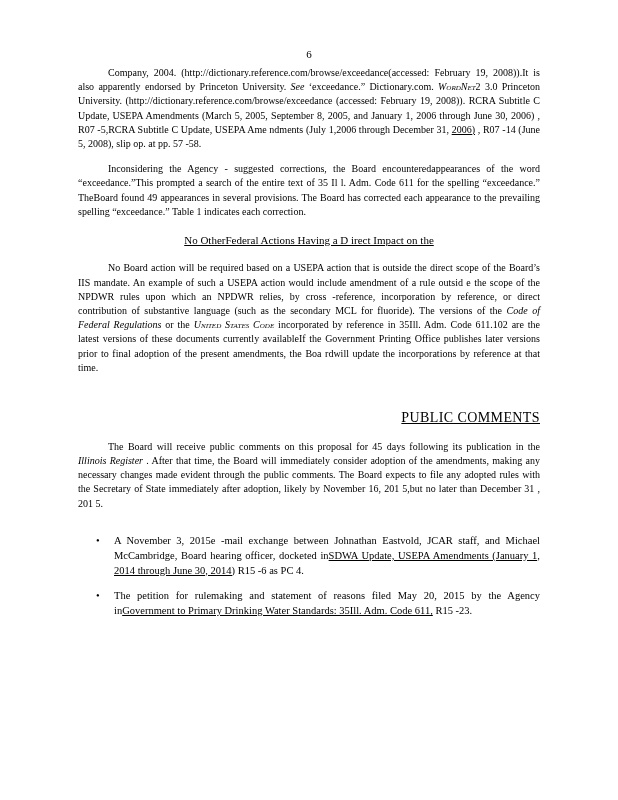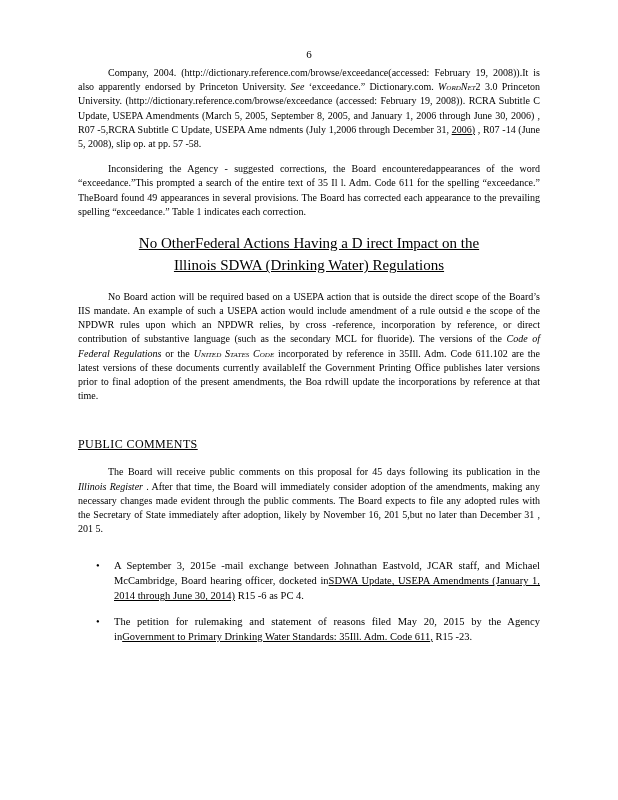--- a/index.html
+++ b/index.html
@@ -42,31 +42,31 @@
   .para-indent {
     text-indent: 30px;
   }
   .u { text-decoration: underline; }
   .i { font-style: italic; }
   .sc {
     font-variant: small-caps;
   }
   .heading-block {
     text-align: center;
-    font-size: 15px;
+    font-size: 11px;
     line-height: 1.5;
     margin: 13px 0 13px 0;
   }
   .heading-line {
     display: block;
     text-decoration: underline;
   }
   .section-head {
-    text-align: left;
-    font-size: 12px;
+    text-align: right;
+    font-size: 14px;
     margin: 16px 0 12px 0;
     letter-spacing: 0.4px;
   }
   .section-head span {
     text-decoration: underline;
   }
   ul.bullets {
     list-style: none;
     margin: 0;
     padding: 0;
@@ -94,39 +94,38 @@
   <div class="page-number">6</div>
 
   <div class="content">
 
     <p class="para-indent"><span>Company,   2004.  (http://dictionary.reference.com/browse/exceedance(accessed: February   19, 2008)).</span><span>It  is also apparently  endorsed  by Princeton  University. </span><span class="i">See</span><span> ‘exceedance.”   Dictionary.com. </span><span class="i sc">WordNet</span><span>2   3.0   Princeton   University. (http://dictionary.reference.com/browse/exceedance              (accessed:   February  19, 2008)). RCRA  Subtitle  C Update,  USEPA  Amendments  (March  5, 2005, September   8, 2005, and January  1, 2006 through  June 30, 2006) , R07 -5,RCRA Subtitle  C Update,  USEPA   Ame ndments  (July 1,2006  through  December   31, </span><span class="u">2006)</span><span> , R07 -14 (June  5, 2008),   slip op. at pp. 57 -58.</span></p>
 
     <p class="para-indent">Inconsidering   the   Agency  - suggested   corrections,   the  Board   encounteredappearances    of  the  word  “exceedance.”This    prompted   a  search  of  the  entire  text  of  35  Il  l. Adm.  Code  611  for  the  spelling   “exceedance.”      TheBoard   found  49 appearances   in several   provisions.    The  Board  has  corrected   each  appearance   to the  prevailing  spelling  “exceedance.”     Table  1 indicates   each correction.</p>
 
     <div class="heading-block">
       <span class="heading-line">No   OtherFederal        Actions       Having     a  D irect     Impact      on   the</span>
-      <span class="heading-line">Illinois    SDWA     (Drinking       Water)     Regulations</span>
     </div>
 
     <p class="para-indent"><span>No  Board  action  will be required   based  on a USEPA   action  that  is outside   the direct scope   of the  Board’s   IIS mandate.     An  example   of such  a USEPA    action  would  include amendment    of a rule  outsid e the  scope  of the NPDWR    rules  upon  which  an NPDWR   relies, by cross -reference,    incorporation    by reference,    or direct  contribution   of substantive   language   (such as  the  secondary    MCL   for  fluoride).    The  versions   of  the  </span><span class="i">Code    of   Federal     Regulations</span><span>    or  the  </span><span class="i sc">United    States   Code</span><span> incorporated   by reference   in 35Ill.  Adm.   Code   611.102   are  the  latest versions   of these  documents    currently   availableIf  the  Government    Printing   Office  publishes later  versions   prior  to final  adoption   of the  present  amendments,     the  Boa rdwill  update   the incorporations    by reference    at that  time.</span></p>
 
     <div class="spacer-sm"></div>
 
     <p class="section-head"><span>PUBLIC        COMMENTS</span></p>
 
     <p class="para-indent"><span>The  Board  will receive  public  comments    on this  proposal   for 45 days  following   its publication   in the </span><span class="i">Illinois   Register</span><span> .  After  that  time,  the  Board  will immediately    consider adoption   of the  amendments,     making   any  necessary   changes   made  evident   through   the  public comments.     The  Board  expects  to file any adopted  rules  with the Secretary   of State  immediately after  adoption,   likely  by November     16,  201 5,but  no later  than  December    31  , 201 5.</span></p>
 
     <div class="spacer-sm"></div>
 
 
     <div class="spacer-sm"></div>
 
     <ul class="bullets">
       <li>
-        <span class="bullet-mark">•</span><span>A September  3, 2015e -mail  exchange   between   Johnathan   Eastvold,   JCAR  staff,  and Michael   McCambridge,     Board  hearing  officer,  docketed   in</span><span class="u">SDWA   Update,   USEPA Amendments    (January    1, 2014   through   June  30, 2014)</span><span> R15 -6  as PC  4.</span>
+        <span class="bullet-mark">•</span><span>A November  3, 2015e -mail  exchange   between   Johnathan   Eastvold,   JCAR  staff,  and Michael   McCambridge,     Board  hearing  officer,  docketed   in</span><span class="u">SDWA   Update,   USEPA Amendments    (January    1, 2014   through   June  30, 2014)</span><span> R15 -6  as PC  4.</span>
       </li>
       <li>
         <span class="bullet-mark">•</span><span>The  petition  for rulemaking    and statement   of reasons  filed  May 20, 2015  by the Agency   in</span><span class="u">Government    to Primary  Drinking   Water  Standards:    35Ill.  Adm.   Code 611,</span><span> R15 -23.</span>
       </li>
     </ul>
 
   </div>
 </div>
 
 </body></html>

